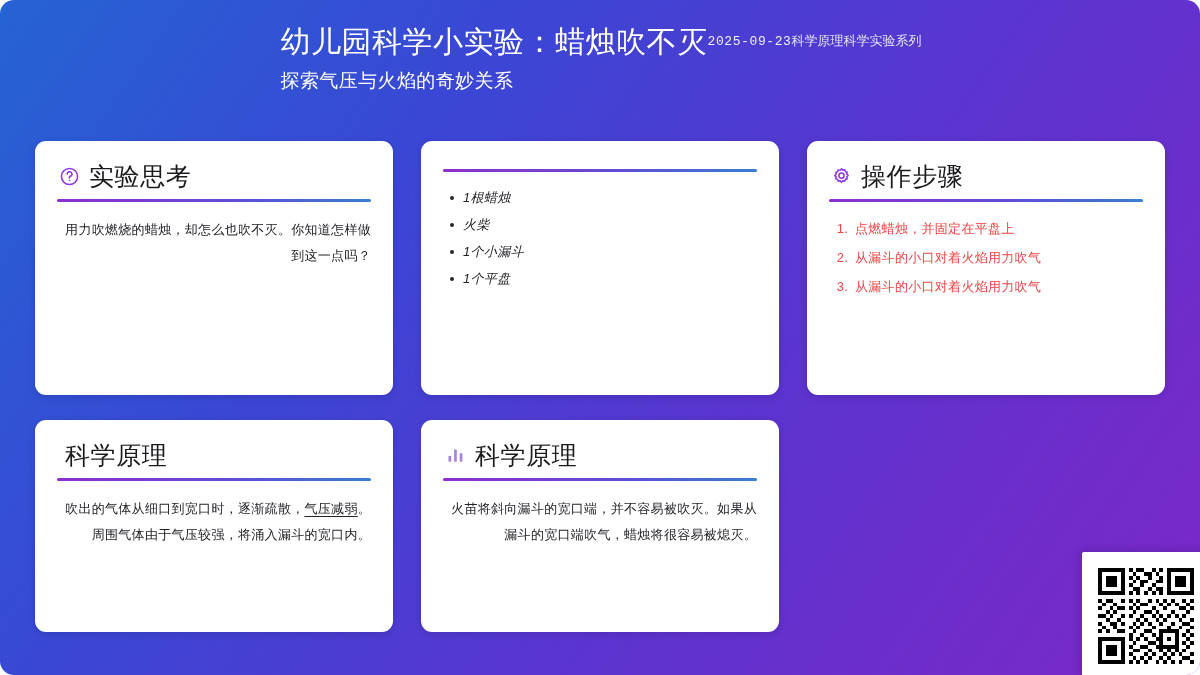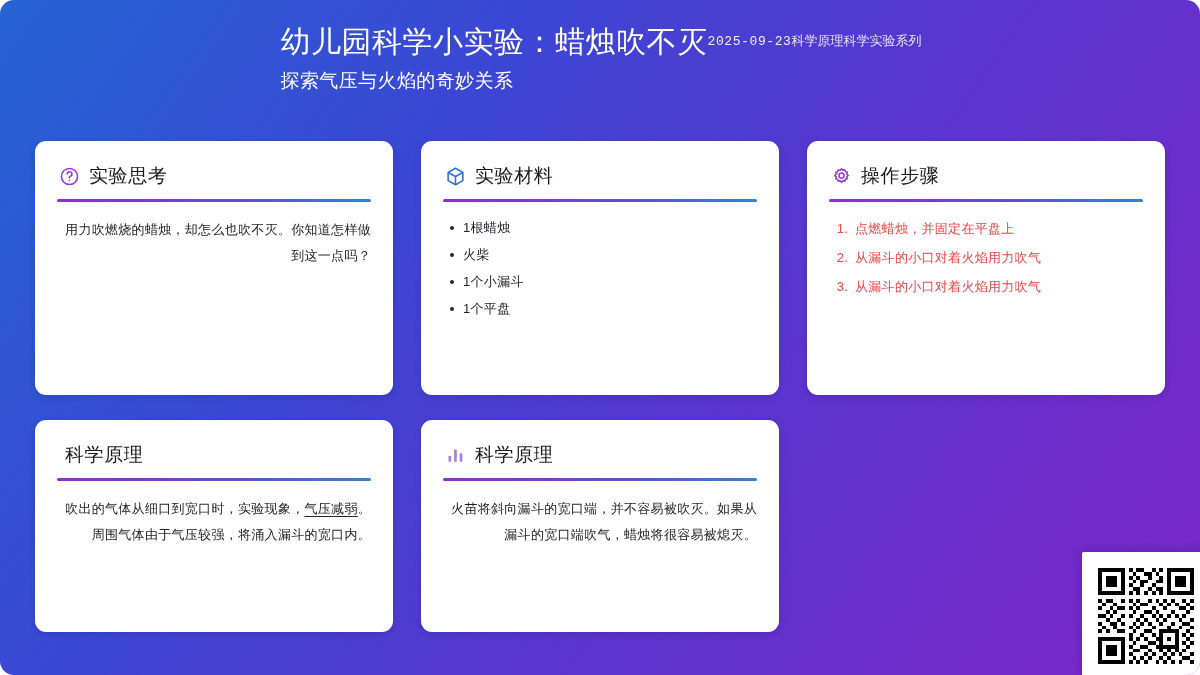--- a/index.html
+++ b/index.html
@@ -101,21 +101,21 @@
   .card-icon {
     width: 21px;
     height: 21px;
     flex: 0 0 21px;
     display: flex;
     align-items: center;
     justify-content: center;
   }
   .card-icon svg { display: block; }
   .card-title {
-    font-size: 19px;
+    font-size: 25px;
     line-height: 24px;
     color: #1b1b1f;
     font-weight: 400;
     letter-spacing: 0.6px;
     white-space: nowrap;
   }
   .rule {
     margin-top: 8px;
     height: 3px;
     width: 100%;
@@ -130,20 +130,21 @@
     letter-spacing: 0.3px;
     text-align: right;
   }
   .card-body p { margin: 0; }
   .u { text-decoration: underline; text-underline-offset: 3px; }
 
   ul.bullets {
     margin: 12px 0 0 0;
     padding: 0 0 0 20px;
     list-style: none;
+    font-style: italic;
   }
   ul.bullets li {
     position: relative;
     font-size: 13px;
     line-height: 27px;
     color: #23232a;
     letter-spacing: 0.3px;
   }
   ul.bullets li::before {
     content: "";
@@ -214,30 +215,20 @@
         </span>
         <span class="card-title">实验思考</span>
       </div>
       <div class="rule"></div>
       <div class="card-body">
         <p>用力吹燃烧的蜡烛，却怎么也吹不灭。你知道怎样做到这一点吗？</p>
       </div>
     </div>
 
     <div class="card">
-      <div class="card-head">
-        <span class="card-icon">
-          <svg width="21" height="21" viewBox="0 0 24 24" fill="none" stroke="#2f6fd8" stroke-width="1.8" stroke-linejoin="round">
-            <path d="M12 2.6 20.4 7.3v9.4L12 21.4 3.6 16.7V7.3z"></path>
-            <path d="M3.8 7.4 12 12l8.2-4.6"></path>
-            <path d="M12 12v9.2"></path>
-          </svg>
-        </span>
-        <span class="card-title">实验材料</span>
-      </div>
       <div class="rule"></div>
       <ul class="bullets">
         <li>1根蜡烛</li>
         <li>火柴</li>
         <li>1个小漏斗</li>
         <li>1个平盘</li>
       </ul>
     </div>
 
     <div class="card">
@@ -258,21 +249,21 @@
       </ol>
     </div>
 
 
     <div class="card">
       <div class="card-head no-icon">
         <span class="card-title">科学原理</span>
       </div>
       <div class="rule"></div>
       <div class="card-body">
-        <p><span>吹出的气体从细口到宽口时，实验现象，</span><span class="u">气压减弱</span><span>。周围气体由于气压较强，将涌入漏斗的宽口内。</span></p>
+        <p><span>吹出的气体从细口到宽口时，逐渐疏散，</span><span class="u">气压减弱</span><span>。周围气体由于气压较强，将涌入漏斗的宽口内。</span></p>
       </div>
     </div>
 
     <div class="card">
       <div class="card-head">
         <span class="card-icon">
           <svg width="21" height="21" viewBox="0 0 24 24" fill="#a483dd">
             <rect x="4" y="12.5" width="3.1" height="6.5" rx="0.6"></rect>
             <rect x="10.4" y="5.2" width="3.1" height="13.8" rx="0.6"></rect>
             <rect x="16.8" y="9.4" width="3.1" height="9.6" rx="0.6"></rect>

